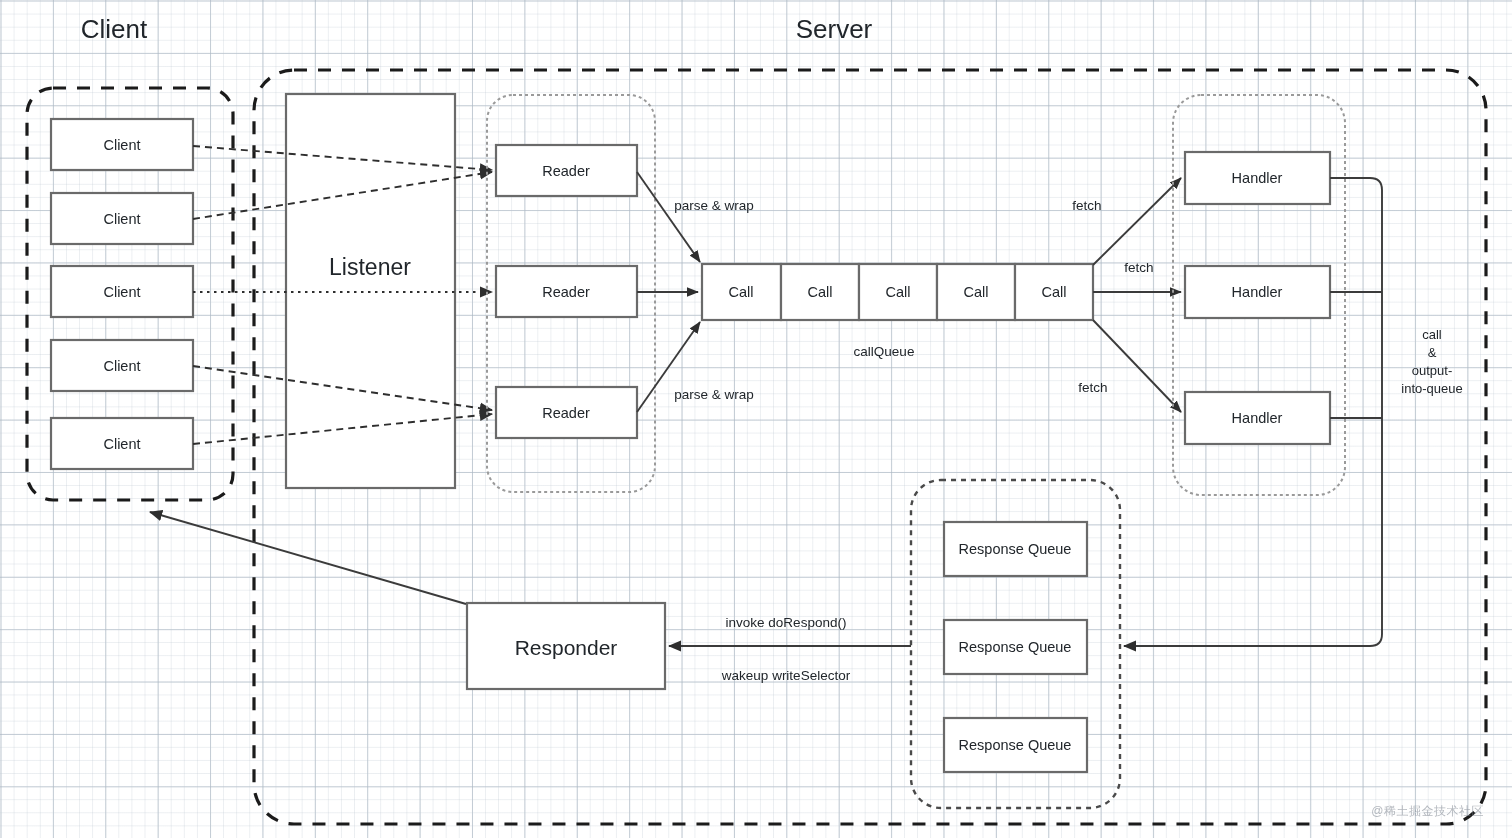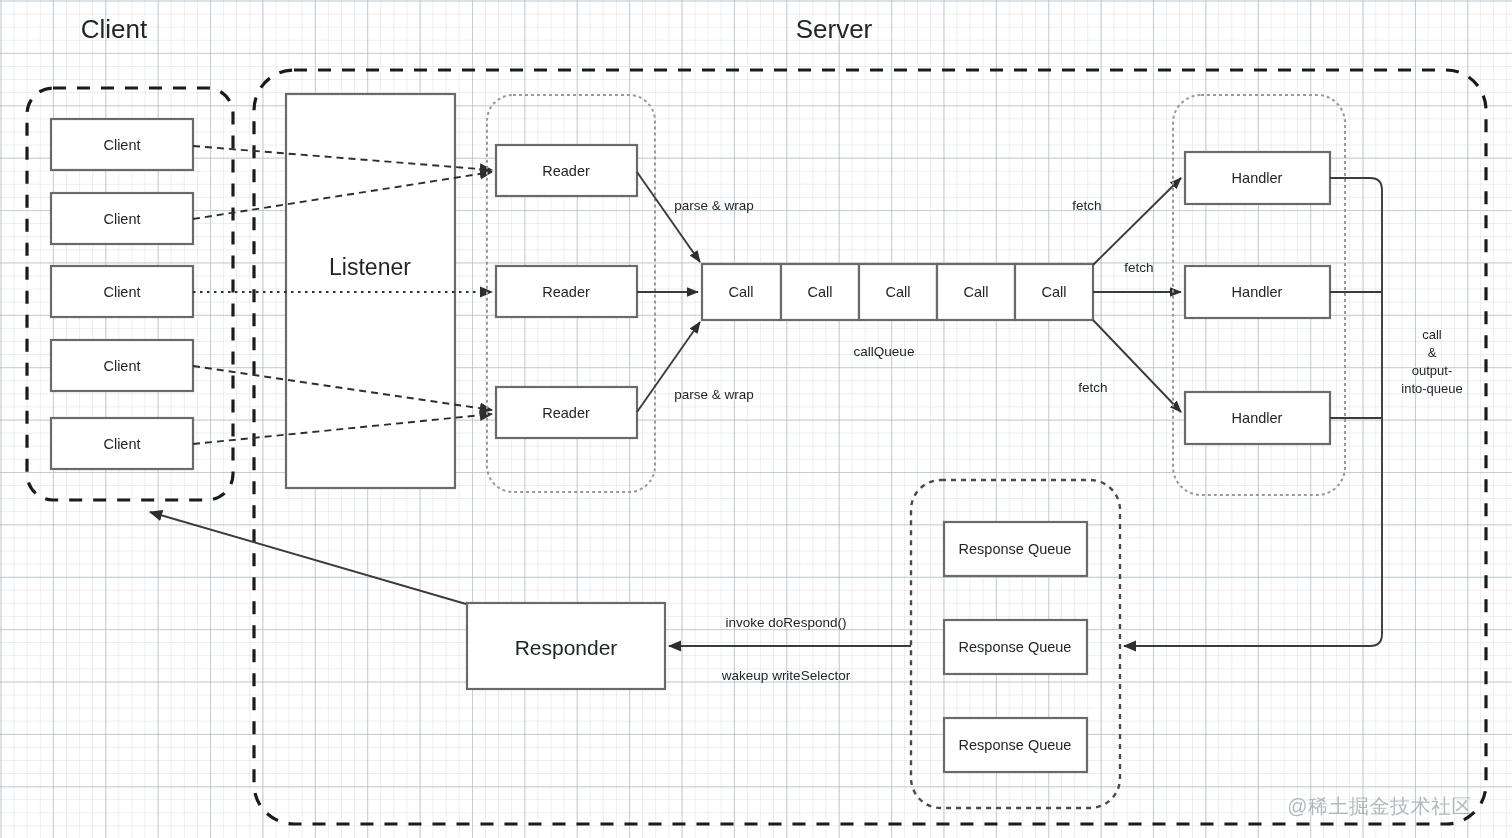--- a/index.html
+++ b/index.html
@@ -93,24 +93,24 @@
   .t-edge {
     font-size: 13.5px;
     text-anchor: middle;
   }
   .t-edge-s {
     font-size: 13px;
     text-anchor: middle;
   }
   .watermark {
     position: absolute;
-    right: 40px;
+    right: 28px;
     bottom: 18px;
     font-family: "Liberation Sans", sans-serif;
-    font-size: 20px;
+    font-size: 12px;
     color: rgba(120,128,138,0.55);
     letter-spacing: 0.5px;
     user-select: none;
     white-space: nowrap;
   }
 </style>
 </head>
 <body>
 
 <div id="canvas">

